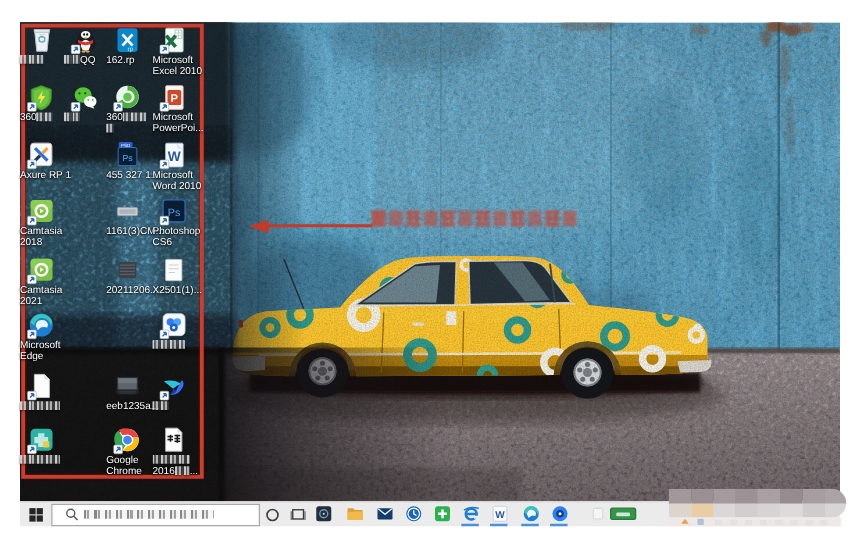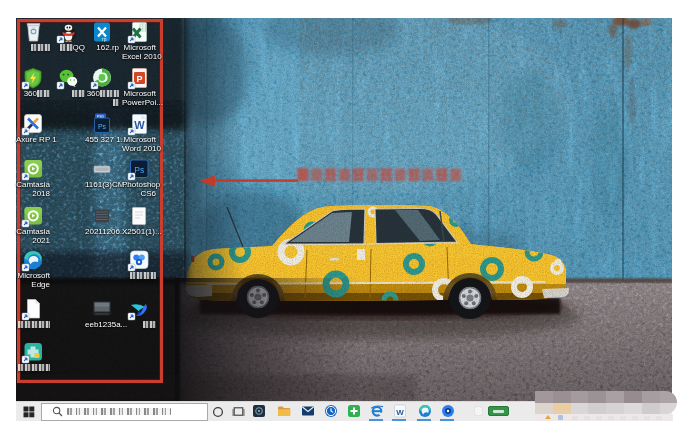--- a/index.html
+++ b/index.html
@@ -1,18 +1,18 @@
 <!DOCTYPE html>
 <html><head><meta charset="utf-8">
 <style>
 html,body{margin:0;padding:0;width:679px;height:430px;background:#fff;overflow:hidden;font-family:"Liberation Sans",sans-serif;}
 #stage{position:absolute;left:0;top:0;width:679px;height:430px;filter:blur(0.3px);}
 #wallwrap{position:absolute;left:16px;top:18px;width:656px;height:403px;}
 .abs{position:absolute;}
-.ic{position:absolute;width:34px;text-align:right;}
+.ic{position:absolute;width:34px;text-align:left;}
 .im svg{display:block;margin:0 auto;}
 .lb{font-size:8px;line-height:9px;color:#fff;margin-top:-1px;text-shadow:0 1px 2px rgba(0,0,0,0.95),0 0 2px rgba(0,0,0,0.9);white-space:nowrap;}
 .h{display:inline-block;height:7px;border-radius:0.5px;vertical-align:-0.5px;background:repeating-linear-gradient(90deg,rgba(255,255,255,0.78) 0 1.6px,rgba(255,255,255,0.32) 1.6px 3px,rgba(255,255,255,0.68) 3px 4.6px,rgba(255,255,255,0.18) 4.6px 7px);filter:blur(0.5px) drop-shadow(0 1px 1px rgba(0,0,0,0.8));}
 </style></head>
 <body>
 <div id="stage">
 <div id="wallwrap"><svg id="wall" width="656" height="403" viewBox="16 18 656 403" xmlns="http://www.w3.org/2000/svg">
 <defs>
   <linearGradient id="wg" x1="0" y1="0" x2="0" y2="1">
     <stop offset="0" stop-color="#52acda"></stop>
@@ -570,20 +570,54 @@
           <path d="M9.5 6.5 h5 v3 h3 v5 h-3 v3 h-5 v-3 h-3 v-5 h3 Z" fill="#bfe8e2"></path>
           <rect x="13.5" y="13" width="5" height="5" rx="1" fill="#f0c93c"></rect>
           <g>
             <rect x="1" y="16" width="7" height="7" rx="1" fill="#fff" stroke="#9aa" stroke-width="0.5"></rect>
             <path d="M3 21 L6 18 M6 18 L3.6 18 M6 18 L6 20.4" stroke="#2a66c8" stroke-width="1.1" fill="none"></path>
           </g>
         </svg>
       </div>
       <div class="lb"><i class="h" style="width:32px"></i></div>
     </div>
+<div class="ic" style="left:85px;top:340px">
+      <div class="im">
+        <svg width="24" height="24" viewBox="0 0 24 24">
+          <circle cx="12" cy="12" r="9" fill="#fff"></circle>
+          <path d="M12 3 A9 9 0 0 1 20.8 10 L13.5 10 A4.5 4.5 0 0 0 8 8.2 L5 4 A9 9 0 0 1 12 3 Z" fill="#e8453c"></path>
+          <path d="M4.8 4.3 L8.6 10.8 A4.5 4.5 0 0 0 10.5 16.2 L8 20.1 A9 9 0 0 1 4.8 4.3 Z" fill="#34a853"></path>
+          <path d="M20.8 10.3 A9 9 0 0 1 8.4 20.2 L12.2 16.5 A4.5 4.5 0 0 0 16.4 10.3 Z" fill="#fbbc05"></path>
+          <circle cx="12" cy="12" r="4" fill="#4285f4" stroke="#fff" stroke-width="1"></circle>
+          <g>
+            <rect x="1" y="16" width="7" height="7" rx="1" fill="#fff" stroke="#9aa" stroke-width="0.5"></rect>
+            <path d="M3 21 L6 18 M6 18 L3.6 18 M6 18 L6 20.4" stroke="#2a66c8" stroke-width="1.1" fill="none"></path>
+          </g>
+        </svg>
+      </div>
+      <div class="lb">Google<br>Chrome</div>
+    </div>
+<div class="ic" style="left:122px;top:340px">
+      <div class="im">
+        <svg width="24" height="24" viewBox="0 0 24 24">
+          <path d="M5.5 2.5 L15 2.5 L18.5 6 L18.5 21 L5.5 21 Z" fill="#fdfdfd" stroke="#bbb" stroke-width="0.7"></path>
+          <path d="M15 2.5 L15 6 L18.5 6 Z" fill="#ddd"></path>
+          <g fill="#1b1b1b">
+            <rect x="7" y="8.6" width="4.4" height="1.3"></rect>
+            <rect x="7" y="11" width="4.4" height="1.3"></rect>
+            <rect x="8.8" y="7.8" width="1.2" height="5.6"></rect>
+            <rect x="12.6" y="7.8" width="4.6" height="1.3"></rect>
+            <rect x="12.6" y="10.2" width="4.6" height="1.3"></rect>
+            <rect x="12.6" y="12.4" width="4.6" height="1.3"></rect>
+            <rect x="14.2" y="7.8" width="1.3" height="6.4"></rect>
+          </g>
+        </svg>
+      </div>
+      <div class="lb"><i class="h" style="width:30px"></i><br>2016<i class="h" style="width:12px"></i>...</div>
+    </div>
 <div class="abs" style="left:16px;top:401px;width:656px;height:20px;background:#ebebeb;border-top:1px solid #d8d8d8;box-sizing:border-box"></div>
 <svg class="abs" style="left:23px;top:406px" width="12" height="12" viewBox="0 0 12 12">
       <g fill="#252525">
         <rect x="0.5" y="0.5" width="5" height="5"></rect>
         <rect x="6.3" y="0.5" width="5" height="5"></rect>
         <rect x="0.5" y="6.3" width="5" height="5"></rect>
         <rect x="6.3" y="6.3" width="5" height="5"></rect>
       </g>
     </svg>
     <div class="abs" style="left:41px;top:403px;width:167px;height:18px;background:#fff;border:1px solid #a9a9a9;box-sizing:border-box"></div>

